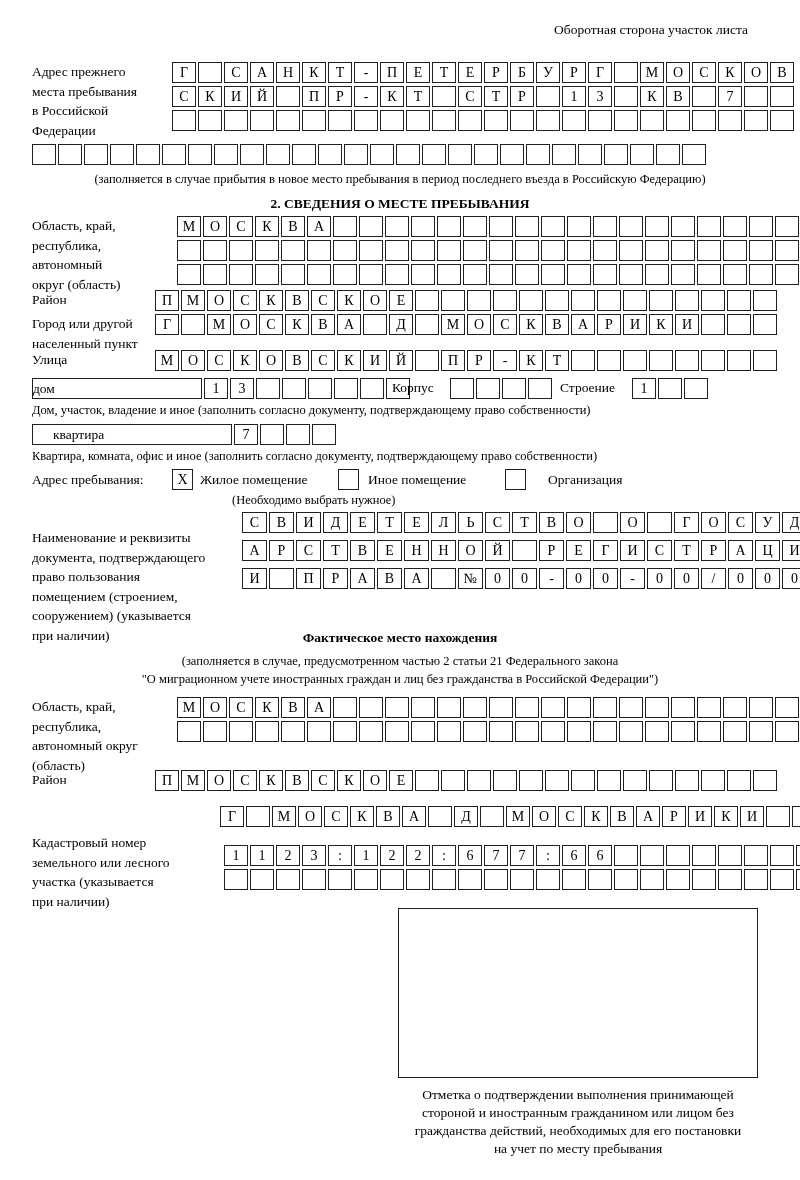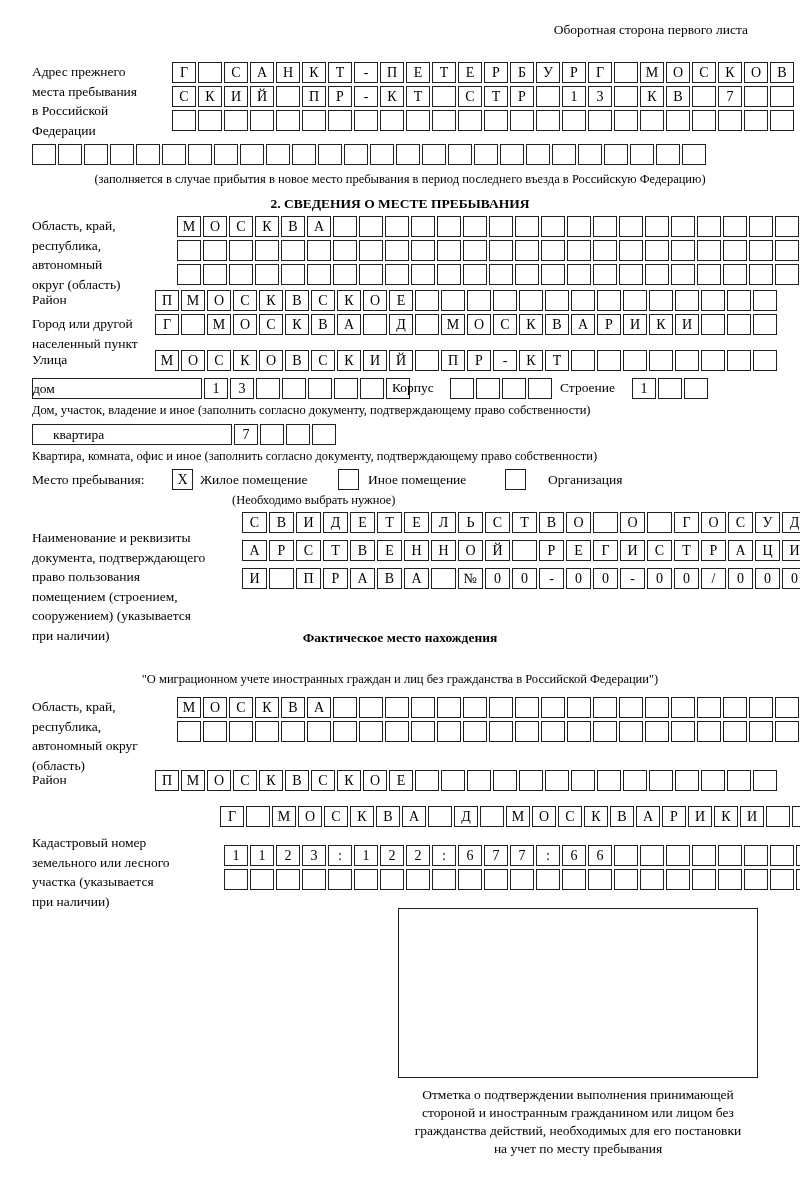--- a/index.html
+++ b/index.html
@@ -99,21 +99,21 @@
     position: absolute;
     font-size: 12.5px;
     text-align: center;
   }
 </style>
 </head>
 <body>
 
 <div class="page">
 
-  <div class="header-right">Оборотная сторона первого листа</div>
+  <div class="header-right">Оборотная сторона участок листа</div>
 
   <div class="label" style="left:32px; top:62px; width:140px;">Адрес прежнего
 места пребывания
 в Российской
 Федерации</div>
 
   <div class="boxrow" id="prev-row-0" style="left:172px; top:62px;">
       <div class="cell">Г</div>
       <div class="cell"></div>
       <div class="cell">С</div>
@@ -421,21 +421,21 @@
 
   <div class="wide-field" style="left:32px; top:424px; width:200px;padding-left:20px;">квартира</div>
   <div class="boxrow" id="s2-flat" style="left:234px; top:424px;">
       <div class="cell">7</div>
       <div class="cell"></div>
       <div class="cell"></div>
       <div class="cell"></div>
     </div>
   <div class="label small" style="left:32px; top:447px;">Квартира, комната, офис и иное (заполнить согласно документу, подтверждающему право собственности)</div>
 
-  <div class="label" style="left:32px; top:470px;">Место пребывания:</div>
+  <div class="label" style="left:32px; top:470px;">Адрес пребывания:</div>
   <div class="checkbox" id="place-cb-0" style="left:172px; top:469px;">X</div>
   <div class="label" style="left:200px; top:470px;">Жилое помещение</div>
   <div class="checkbox" id="place-cb-1" style="left:338px; top:469px;"></div>
   <div class="label" style="left:368px; top:470px;">Иное помещение</div>
   <div class="checkbox" id="place-cb-2" style="left:505px; top:469px;"></div>
   <div class="label" style="left:548px; top:470px;">Организация</div>
   <div class="label small" style="left:232px; top:491px;">(Необходимо выбрать нужное)</div>
 
   <div class="label" style="left:32px; top:528px; width:210px; line-height:19.5px;">Наименование и реквизиты
 документа, подтверждающего
@@ -507,20 +507,21 @@
       <div class="cell" style="width: 25px;">-</div>
       <div class="cell" style="width: 25px;">0</div>
       <div class="cell" style="width: 25px;">0</div>
       <div class="cell" style="width: 25px;">/</div>
       <div class="cell" style="width: 25px;">0</div>
       <div class="cell" style="width: 25px;">0</div>
       <div class="cell" style="width: 25px;">0</div>
     </div>
 
   <div class="section-title" style="top:630px;">Фактическое место нахождения</div>
+  <div class="note" style="left:0; top:654px; width:800px;">(заполняется в случае, предусмотренном частью 2 статьи 21 Федерального закона</div>
   <div class="note" style="left:0; top:672px; width:800px;">"О миграционном учете иностранных граждан и лиц без гражданства в Российской Федерации")</div>
 
   <div class="label" style="left:32px; top:697px; width:145px;">Область, край,
 республика,
 автономный округ
 (область)</div>
   <div class="boxrow" id="s3-region-0" style="left:177px; top:697px;">
       <div class="cell">М</div>
       <div class="cell">О</div>
       <div class="cell">С</div>

